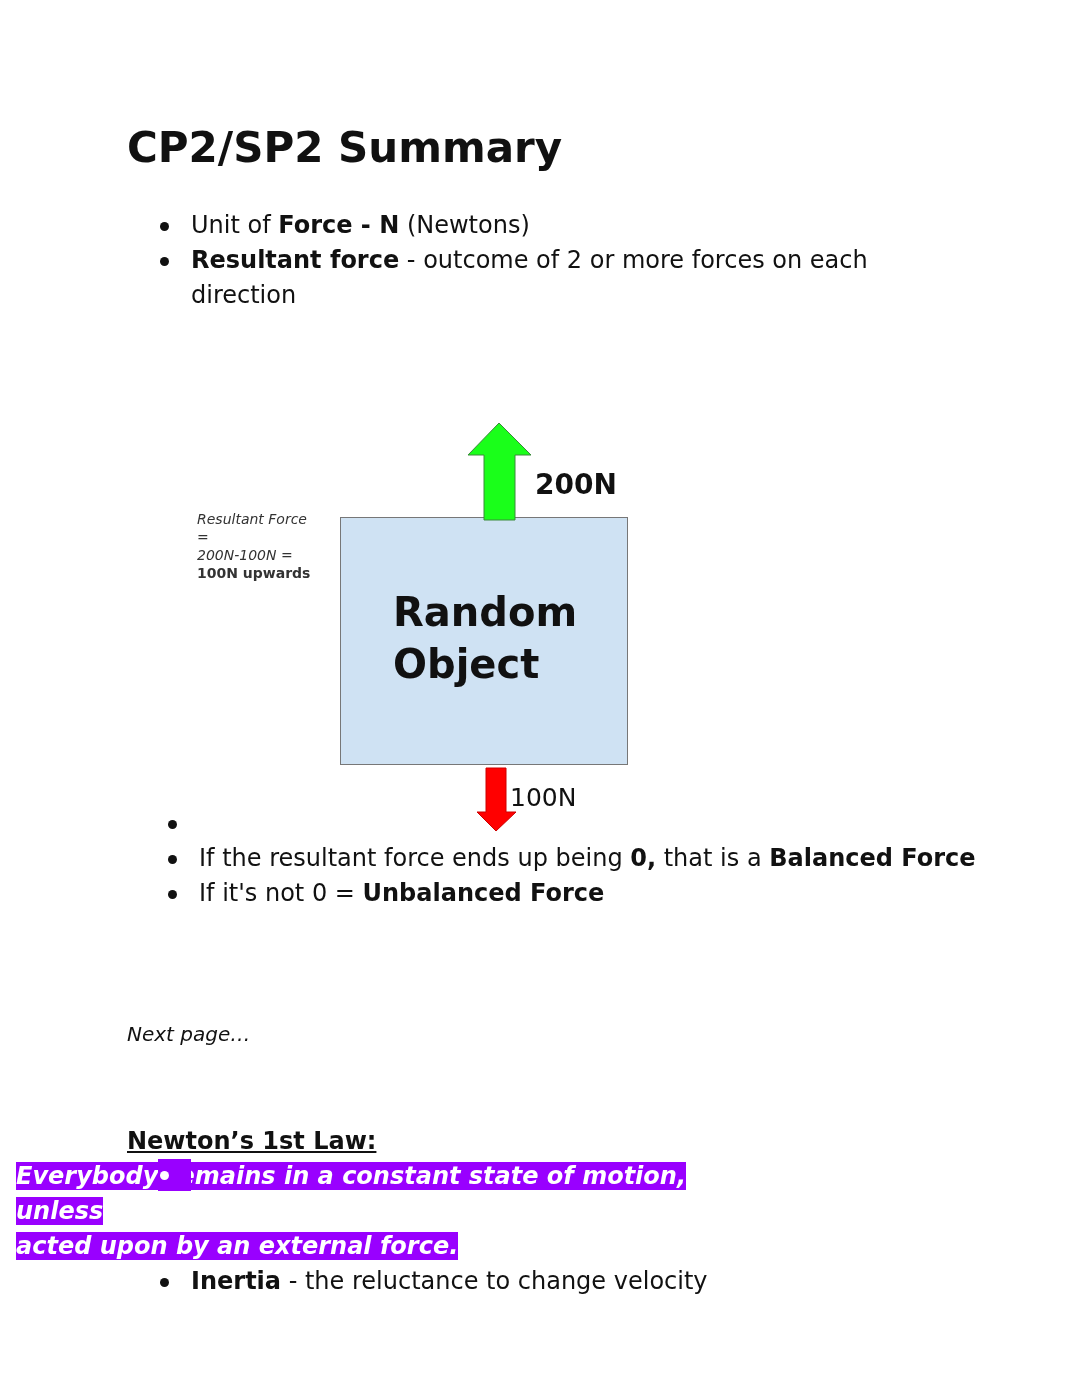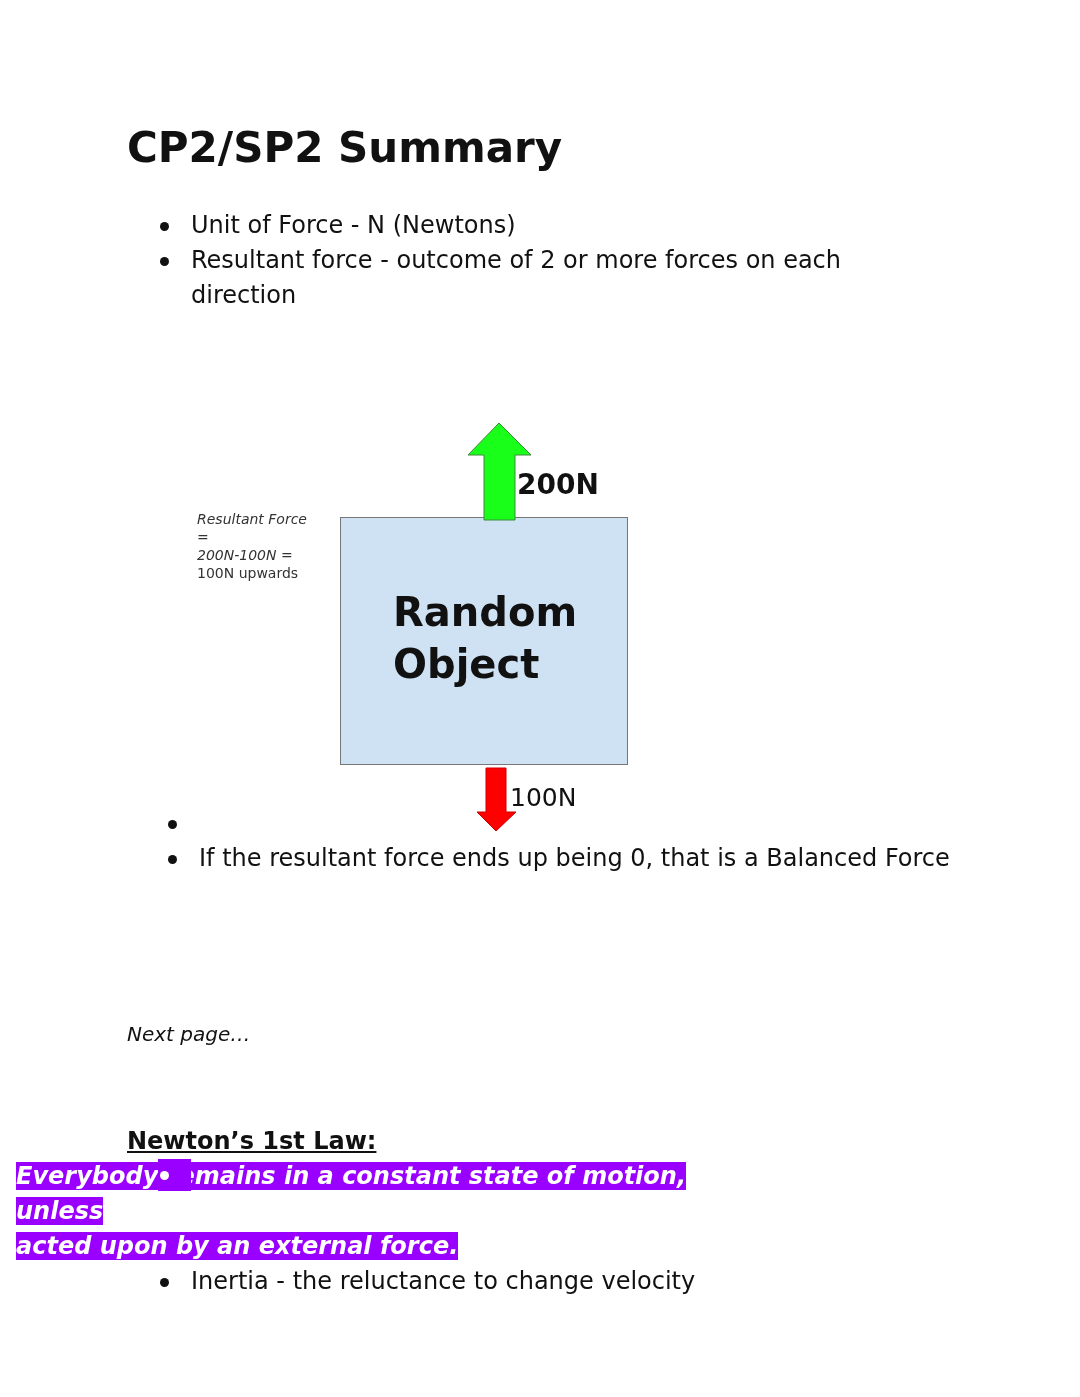--- a/index.html
+++ b/index.html
@@ -43,21 +43,21 @@
     }
     .bullet-dot {
       position: absolute;
       left: 160px;
       top: 14px;
       width: 9px;
       height: 9px;
       border-radius: 50%;
       background: #111111;
     }
-    .b { font-weight: normal; }
+    .b { font-weight: bold; }
     .i { font-style: italic; }
 
     
     .diagram-note {
       position: absolute;
       left: 197px;
       top: 510px;
       font-size: 14px;
       line-height: 18px;
       color: #333333;
@@ -86,21 +86,21 @@
     .arrow-svg {
       position: absolute;
       left: 0;
       top: 0;
       width: 1080px;
       height: 1397px;
       pointer-events: none;
     }
     .force-label-up {
       position: absolute;
-      left: 517px;
+      left: 535px;
       top: 468px;
       font-size: 28px;
       font-weight: bold;
       color: #111111;
       line-height: 34px;
     }
     .force-label-down {
       position: absolute;
       left: 510px;
       top: 783px;
@@ -184,20 +184,24 @@
 <div class="force-label-up">200N</div>
 <div class="force-label-down">100N</div>
 
 <ul class="bullet-list" style="top:806px;padding-left:8px;">
   <li class="bullet-item" style="height:35px;">
     <span class="bullet-dot"></span>
   </li>
   <li class="bullet-item" style="width:800px;">
     <span class="bullet-dot"></span>
     <span>If the resultant force ends up being </span><span class="b">0,</span><span> that is a </span><span class="b">Balanced Force</span>
+  </li>
+  <li class="bullet-item">
+    <span class="bullet-dot"></span>
+    <span>If it's not 0 = </span><span class="b">Unbalanced Force</span>
   </li>
 </ul>
 
 <div class="next-page">Next page…</div>
 
 <h2 class="section-heading">Newton’s 1st Law:</h2>
 
 <ul class="bullet-list" style="top:1159px;">
   <li class="bullet-item" style="width:720px; line-height:35px;padding-left:16px;">
     <span class="hl-dot-wrap">

